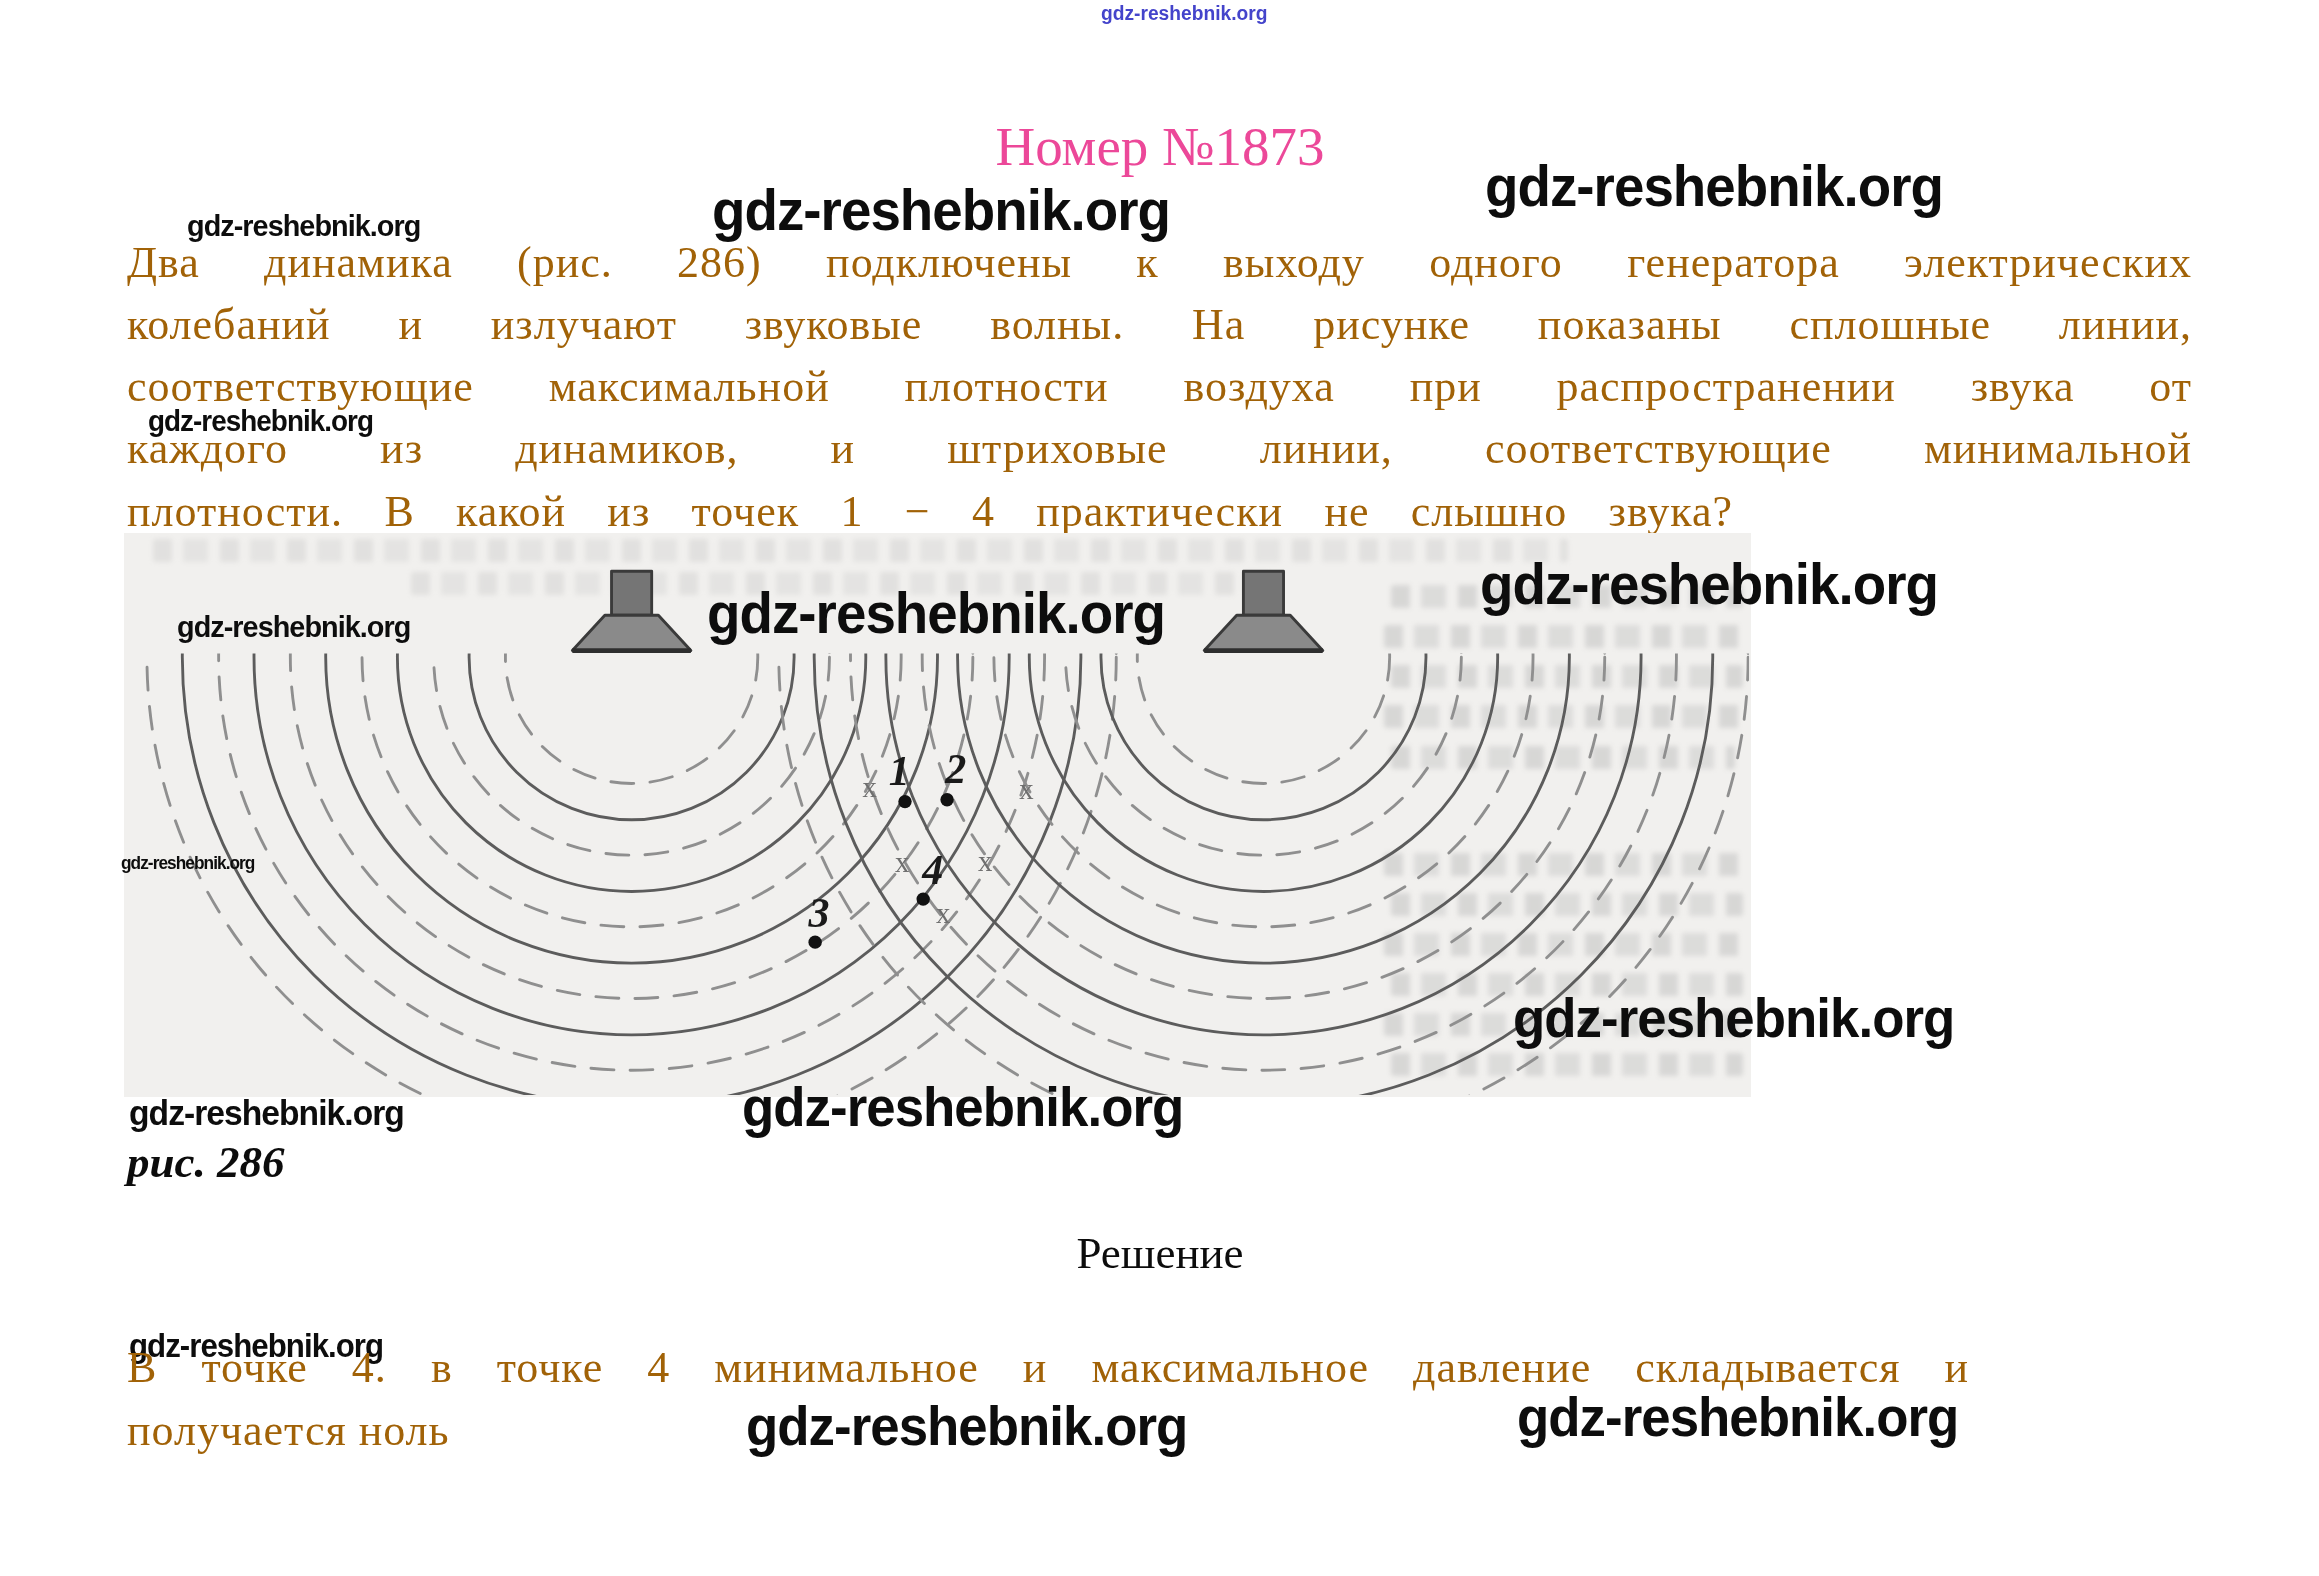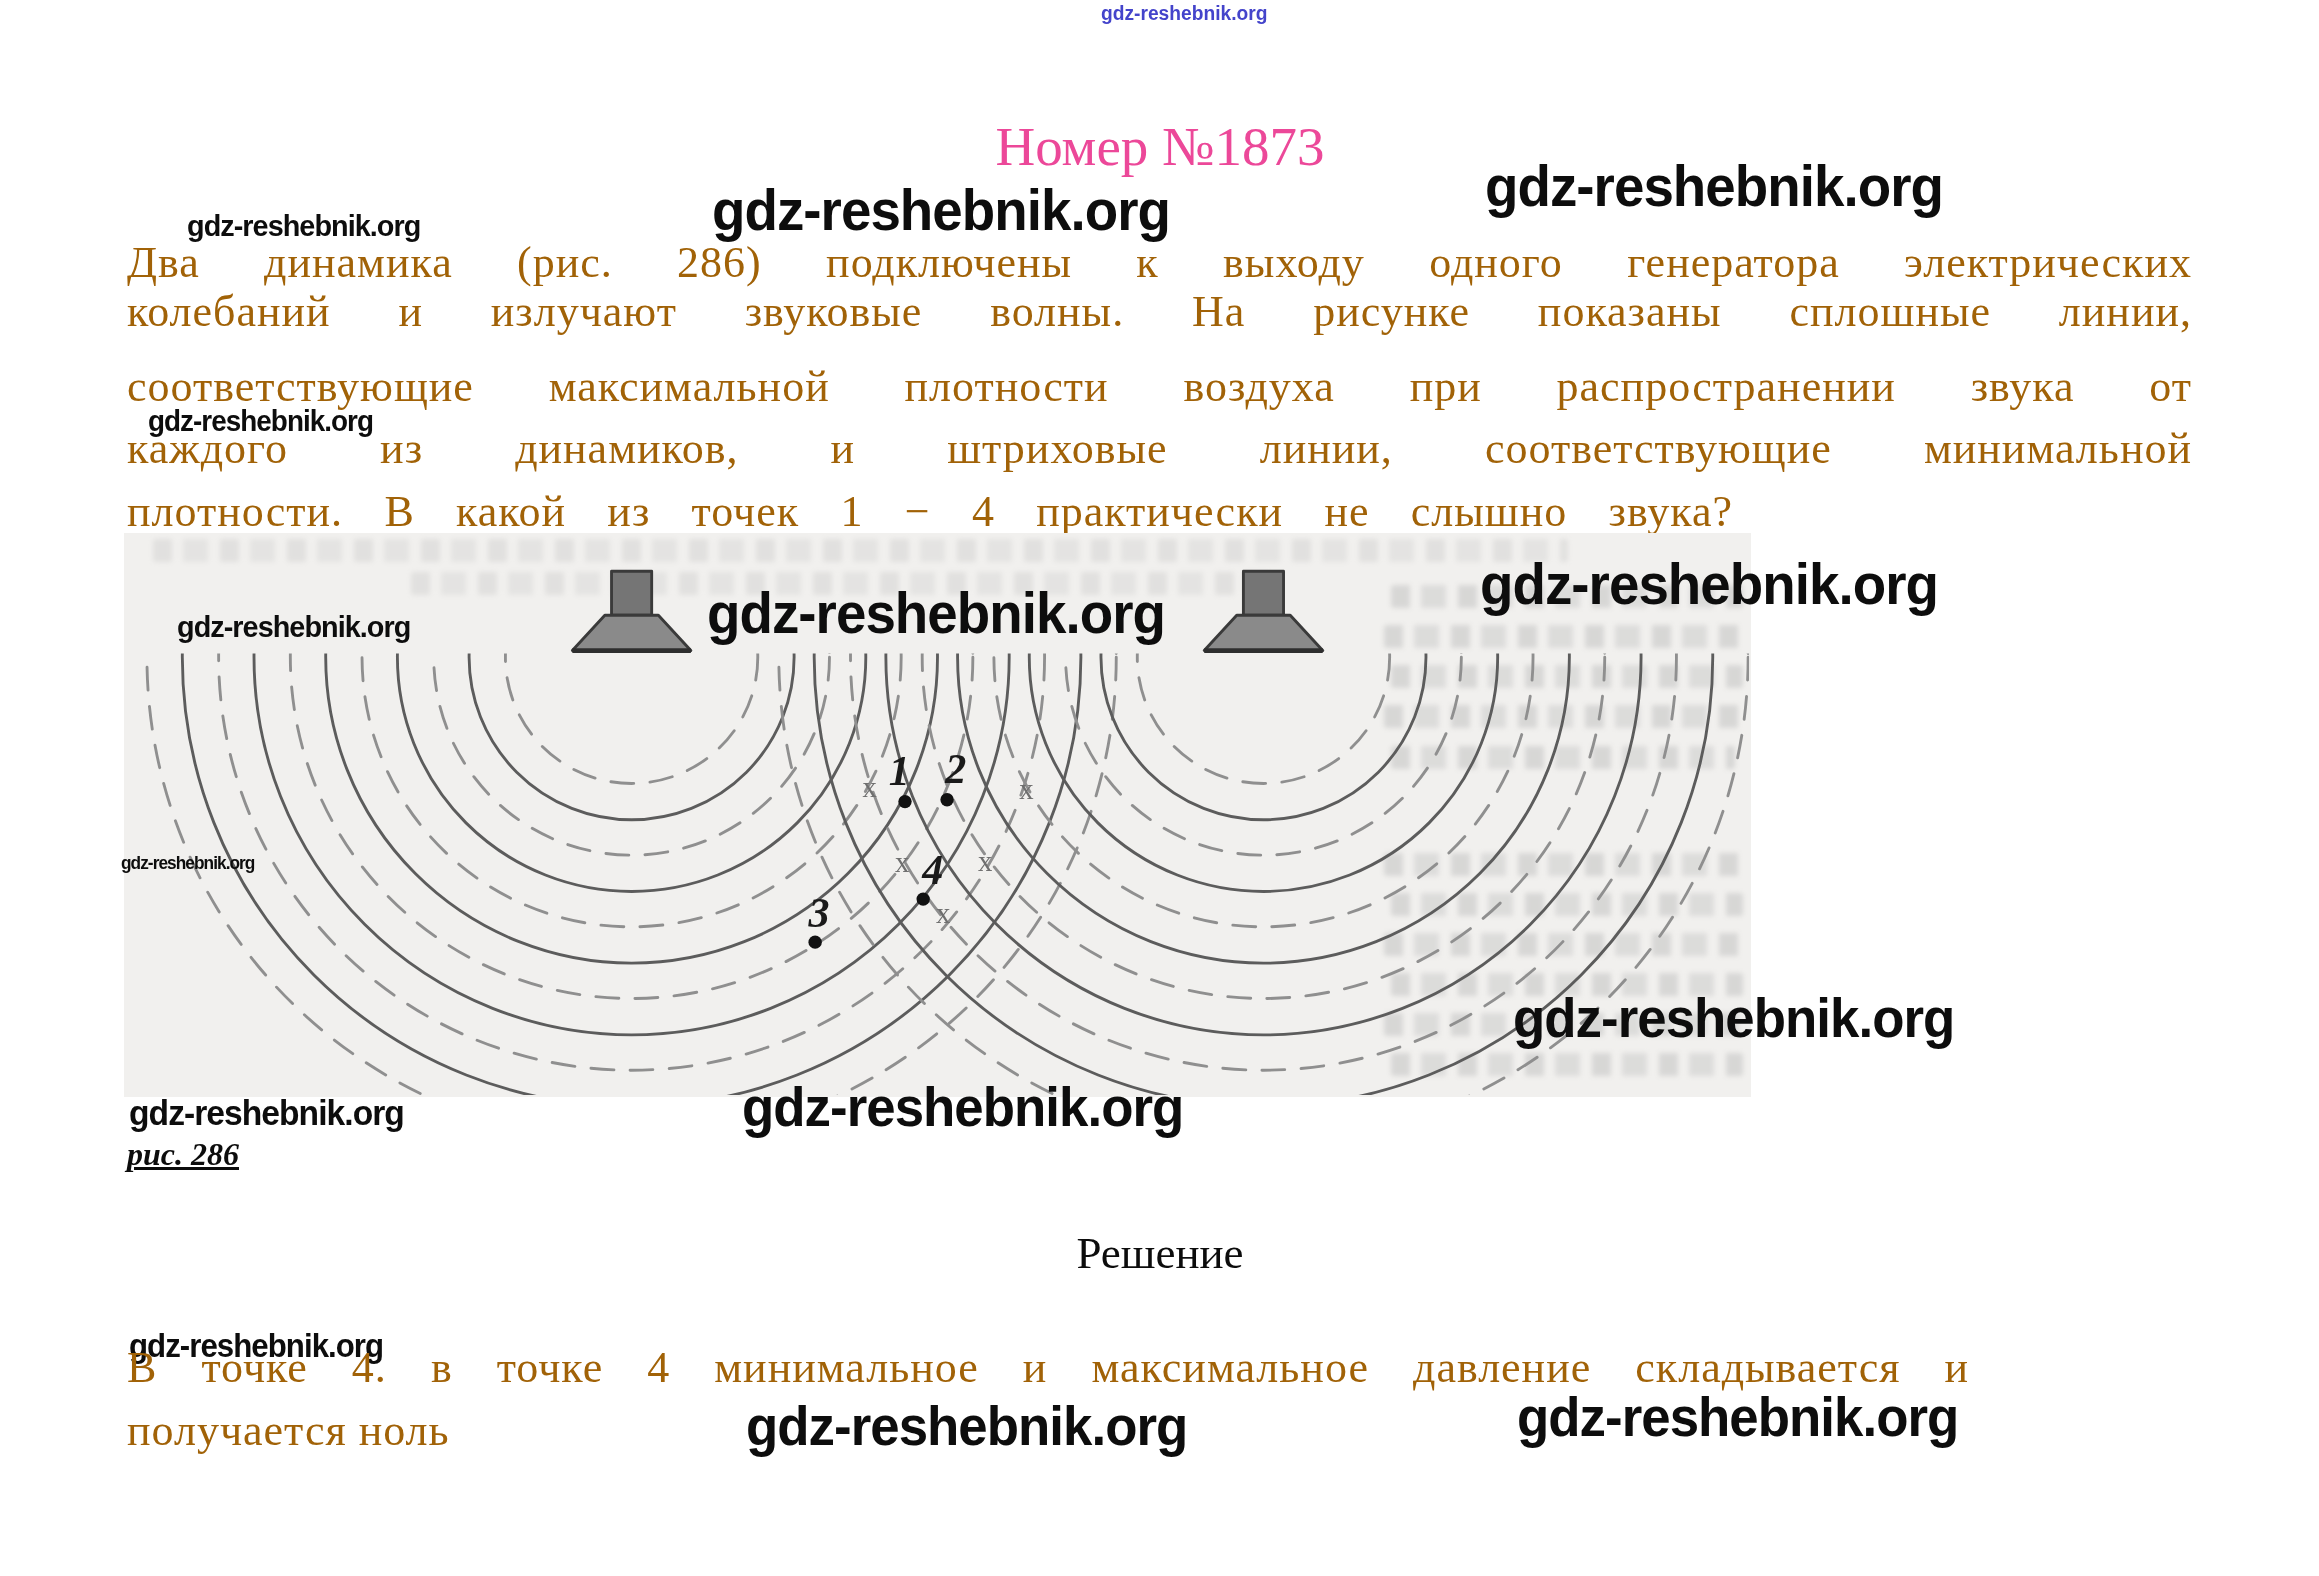--- a/index.html
+++ b/index.html
@@ -11,21 +11,21 @@
       color:#0d0d0d;white-space:nowrap;letter-spacing:-1px;transform:scaleX(.96);
       transform-origin:left top;line-height:1;}
   .wm.blue{color:#4444cb;font-weight:600;letter-spacing:0;}
 
   
   .tline{position:absolute;font-family:"Liberation Serif", serif;font-size:44px;line-height:1.08;
          color:#a16207;white-space:nowrap;letter-spacing:1px;}
   .tline.just{white-space:normal;text-align:justify;text-align-last:justify;-moz-text-align-last:justify;}
   .title{position:absolute;left:0;width:2320px;text-align:center;font-size:55px;color:#ec4899;}
   .heading{position:absolute;left:0;width:2320px;text-align:center;font-size:45px;color:#0c0c0c;}
-  .caption{position:absolute;font-size:32px;font-weight:700;font-style:italic;color:#0c0c0c;text-decoration:underline;}
+  .caption{position:absolute;font-size:45px;font-weight:700;font-style:italic;color:#0c0c0c;}
 
   
   .figure-bg{position:absolute;left:124px;top:533px;width:1627px;height:564px;background:#f1f0ee;}
   .bleed{position:absolute;height:23px;border-radius:2.9px;opacity:.45;filter:blur(2.4px);
          background:repeating-linear-gradient(90deg,#b9b9b9 0 19px,transparent 19px 30px,#c4c4c4 30px 55px,transparent 55px 67px);}
   .bleed.faint{opacity:.28;}
   svg{position:absolute;left:124px;top:533px;}
 </style>
 </head>
 <body>
@@ -33,21 +33,21 @@
 <div id="canvas">
 
   <div class="wm blue" style="left:1101px;top:2.9px;font-size:20px;">gdz-reshebnik.org</div>
   <div class="wm" style="left:712px;top:182px;font-size:57px;">gdz-reshebnik.org</div>
   <div class="wm" style="left:1485px;top:158px;font-size:57px;">gdz-reshebnik.org</div>
   <div class="wm" style="left:187px;top:211px;font-size:30px;">gdz-reshebnik.org</div>
   <div class="wm" style="left:148px;top:407px;font-size:29px;">gdz-reshebnik.org</div>
 
   <div class="title" style="top:115px;">Номер №1873</div>
   <div class="tline just" style="left:127px;top:239px;width:2065px;">Два динамика (рис. 286) подключены к выходу одного генератора электрических</div>
-  <div class="tline just" style="left:127px;top:288px;width:2065px;">колебаний и излучают звуковые волны. На рисунке показаны сплошные линии,</div>
+  <div class="tline just" style="left:127px;top:301px;width:2065px;">колебаний и излучают звуковые волны. На рисунке показаны сплошные линии,</div>
   <div class="tline just" style="left:127px;top:425px;width:2065px;">каждого из динамиков, и штриховые линии, соответствующие минимальной</div>
   <div class="tline just" style="left:127px;top:363px;width:2065px;">соответствующие максимальной плотности воздуха при распространении звука от</div>
   <div class="tline just" style="left:127px;top:488px;width:1606px;">плотности. В какой из точек 1 − 4 практически не слышно звука?</div>
 
   <div class="figure-bg"></div>
 
   <div class="bleed faint" style="left:153px;top:539px;width:1415px;"></div>
   <div class="bleed faint" style="left:411px;top:572px;width:860px;"></div>
   <div class="bleed" style="left:1391px;top:585px;width:352px;"></div>
   <div class="bleed" style="left:1384px;top:625px;width:359px;"></div>

